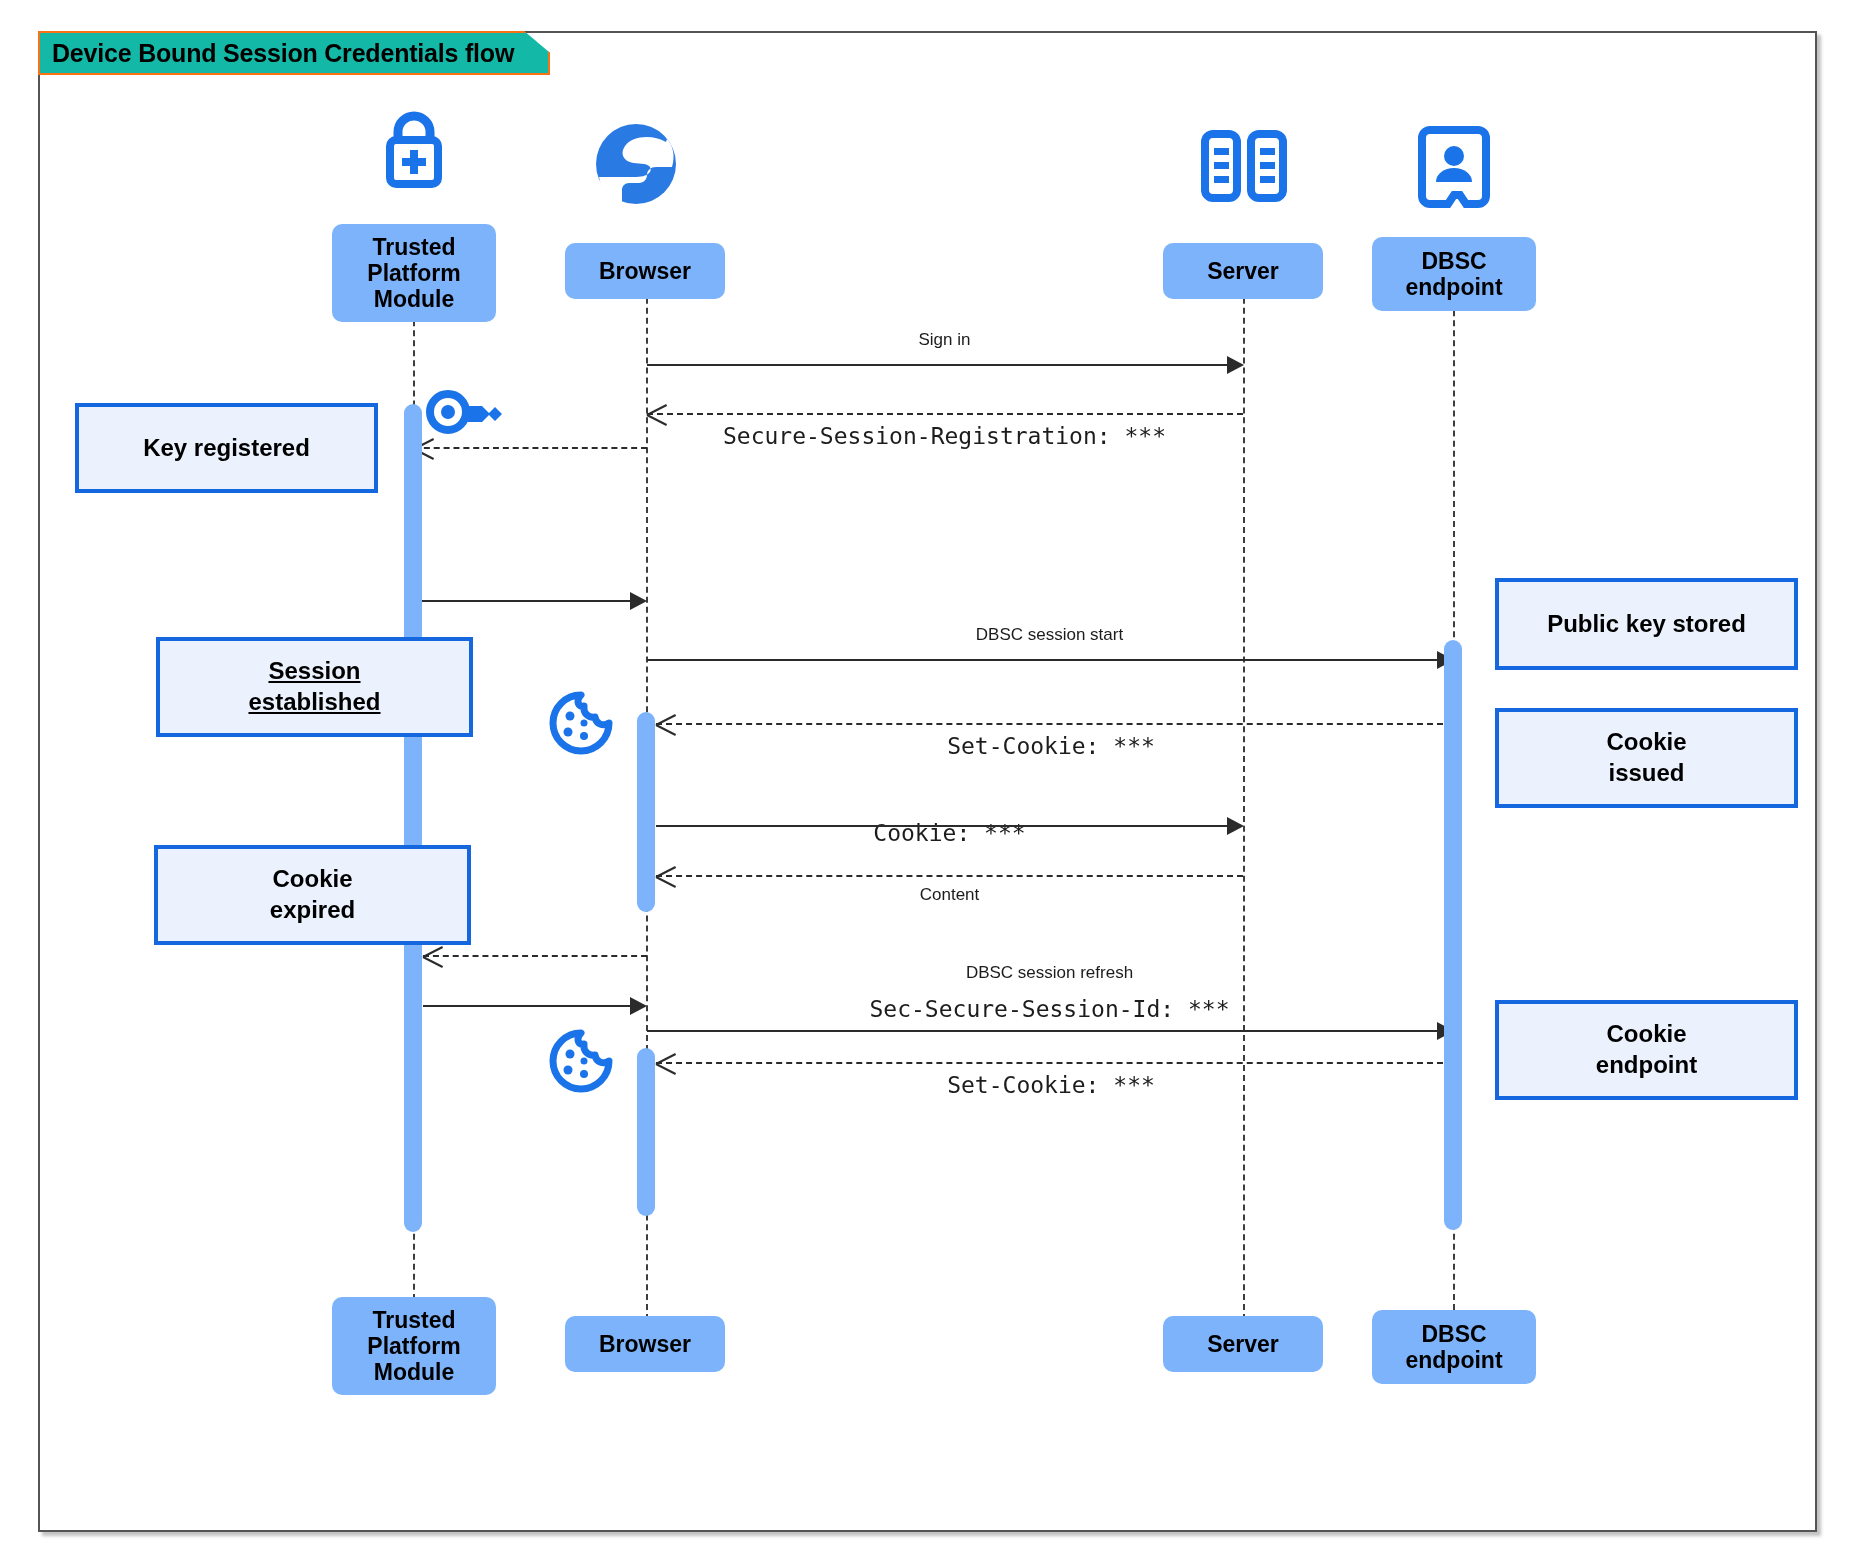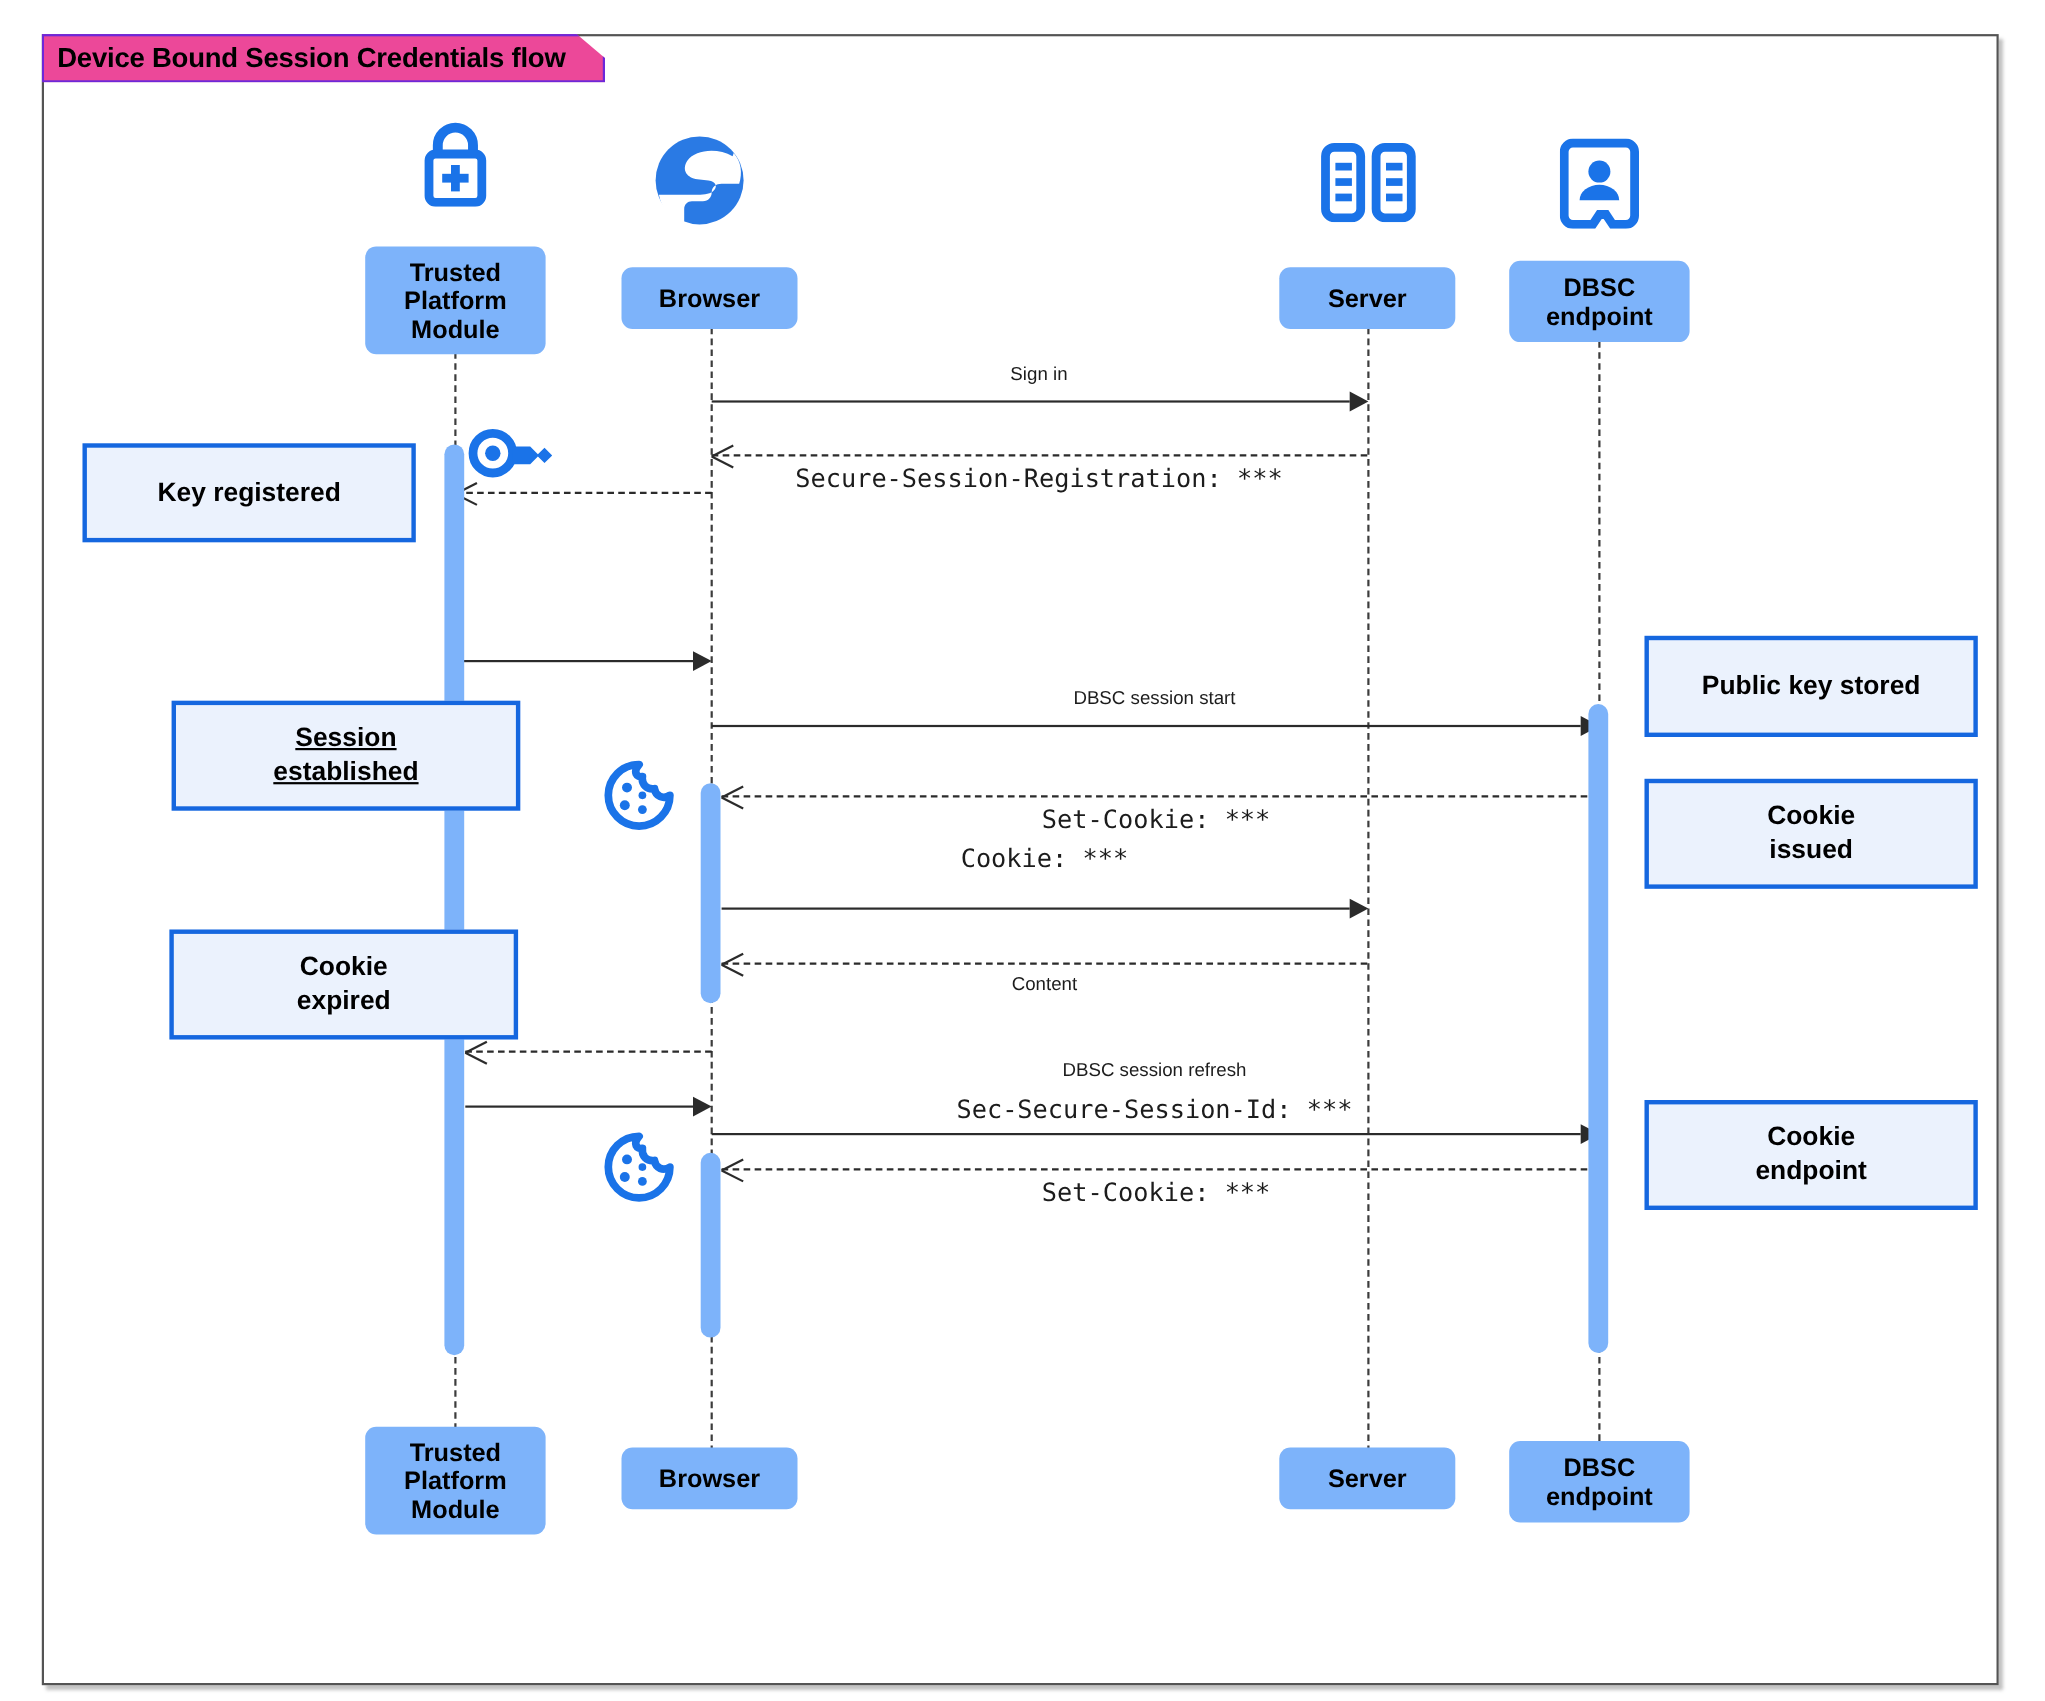--- a/index.html
+++ b/index.html
@@ -26,22 +26,22 @@
     border: 2px solid #545454;
     background: #ffffff;
     box-shadow: 4px 4px 3px rgba(120,120,120,0.45);
     box-sizing: border-box;
   }
   .frame-tab {
     position: absolute;
     left: 38px;
     top: 31px;
     height: 44px;
-    background: #ec4899;
-    border: 2px solid #6d28d9;
+    background: #14b8a6;
+    border: 2px solid #f97316;
     box-sizing: border-box;
     display: flex;
     align-items: center;
     padding: 0 34px 0 12px;
     
     clip-path: polygon(0 0, calc(100% - 26px) 0, 100% 50%, 100% 100%, 0 100%);
   }
   .frame-tab .tab-label {
     font-size: 25px;
     font-weight: bold;
@@ -243,21 +243,21 @@
   <div class="arrow-head solid-right" style="left:630px; top:592px;"></div>
 
   <div class="msg-label" style="left:646px; top:625px; width:807px;">DBSC session start</div>
   <div class="msg-line" style="left:647px; top:659px; width:790px;"></div>
   <div class="arrow-head solid-right" style="left:1437px; top:651px;"></div>
 
   <div class="msg-line dashed" style="left:656px; top:723px; width:797px;"></div>
   <div class="arrow-head open-left" style="left:656px; top:713px;"></div>
   <div class="msg-label mono" style="left:656px; top:733px; width:790px;">Set-Cookie: ***</div>
 
-  <div class="msg-label mono" style="left:656px; top:768px; width:587px;">Cookie: ***</div>
+  <div class="msg-label mono" style="left:656px; top:820px; width:587px;">Cookie: ***</div>
   <div class="msg-line" style="left:656px; top:825px; width:571px;"></div>
   <div class="arrow-head solid-right" style="left:1227px; top:817px;"></div>
 
   <div class="msg-line dashed" style="left:656px; top:875px; width:587px;"></div>
   <div class="arrow-head open-left" style="left:656px; top:865px;"></div>
   <div class="msg-label" style="left:656px; top:885px; width:587px;">Content</div>
 
   <div class="msg-line dashed" style="left:423px; top:955px; width:224px;"></div>
   <div class="arrow-head open-left" style="left:423px; top:945px;"></div>
 

